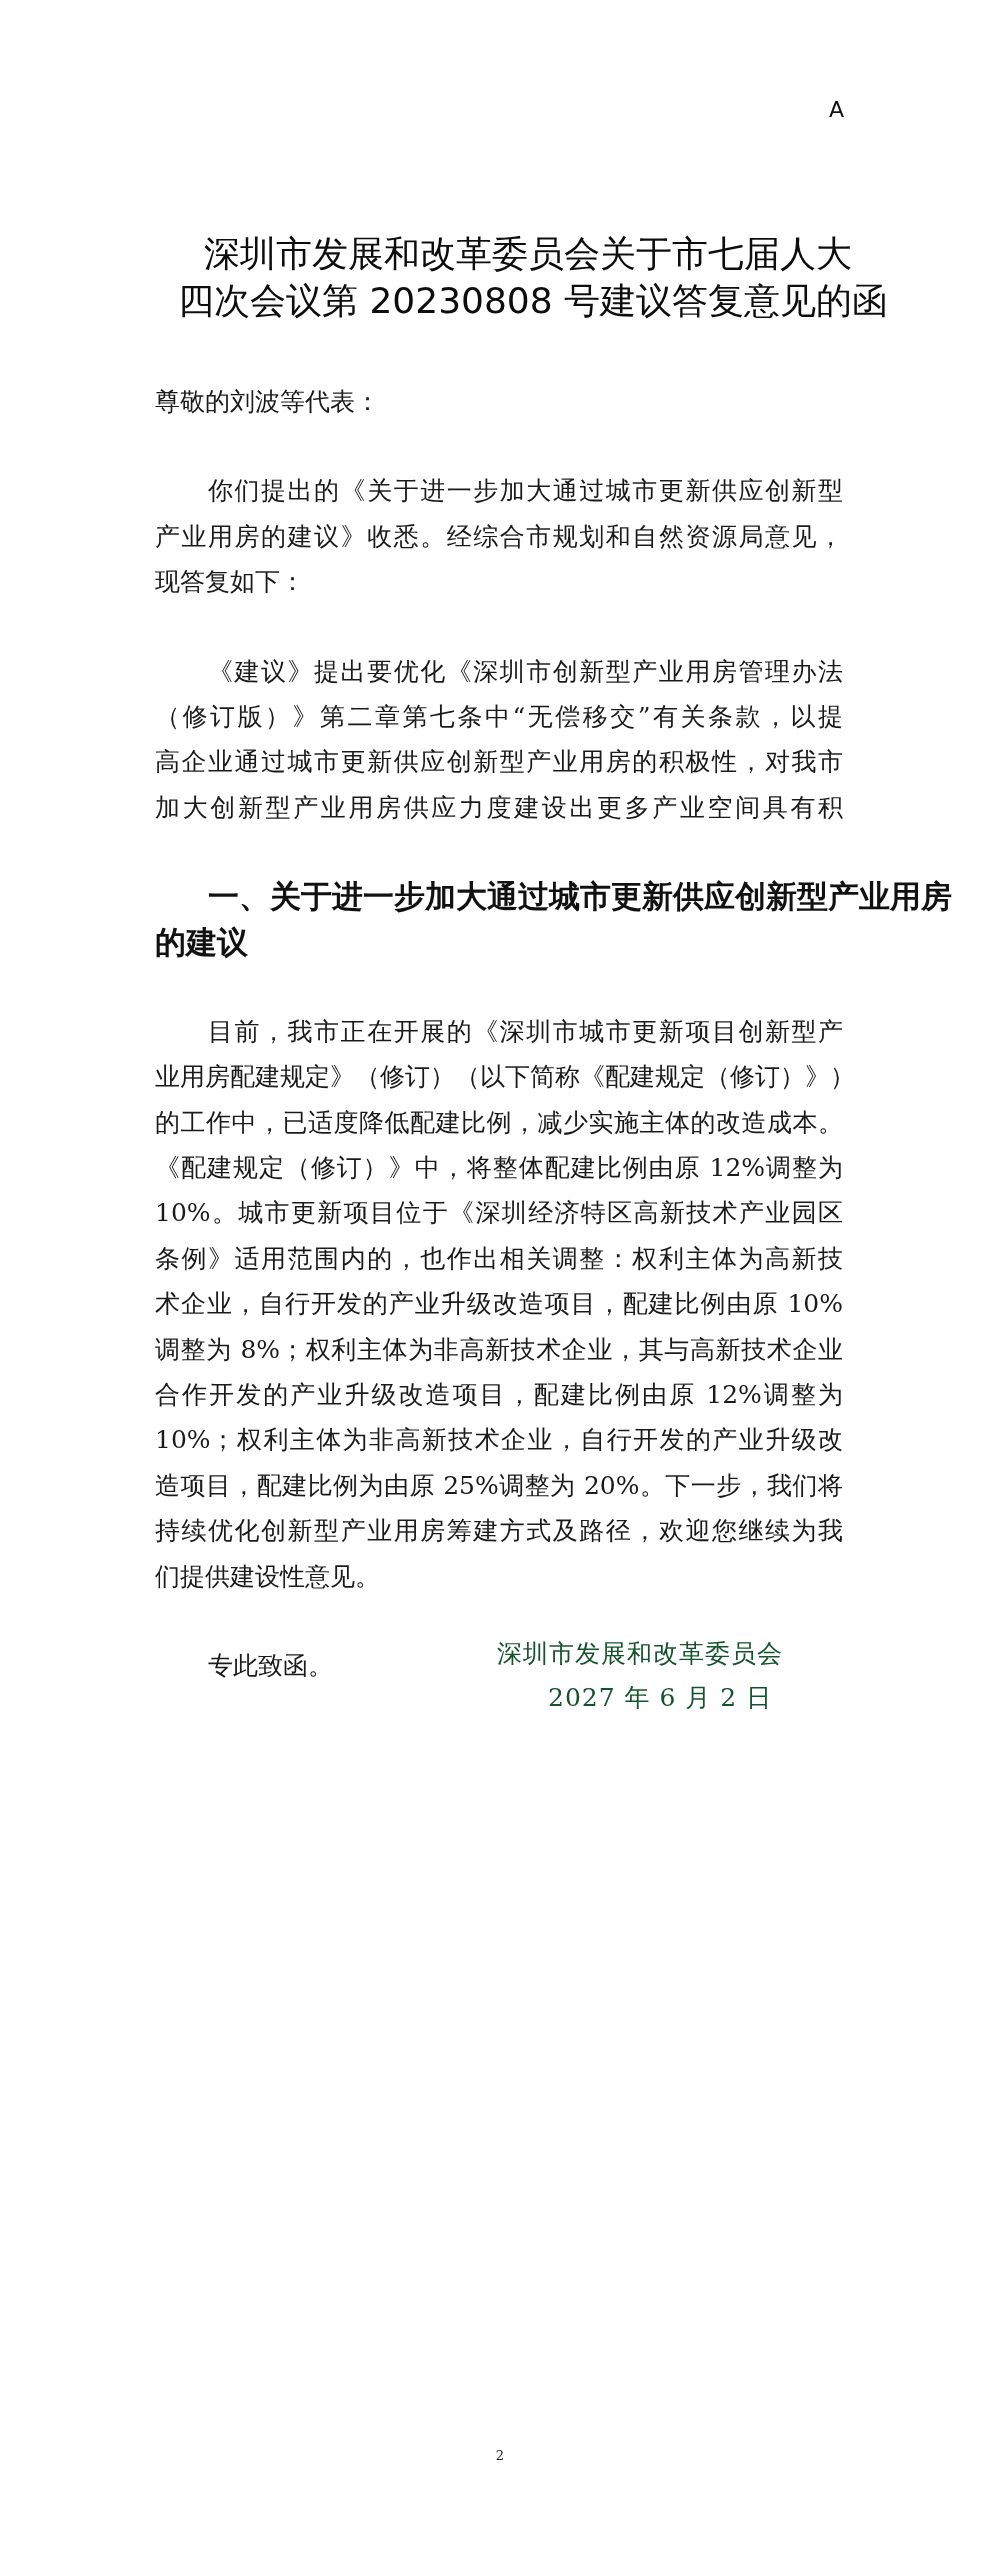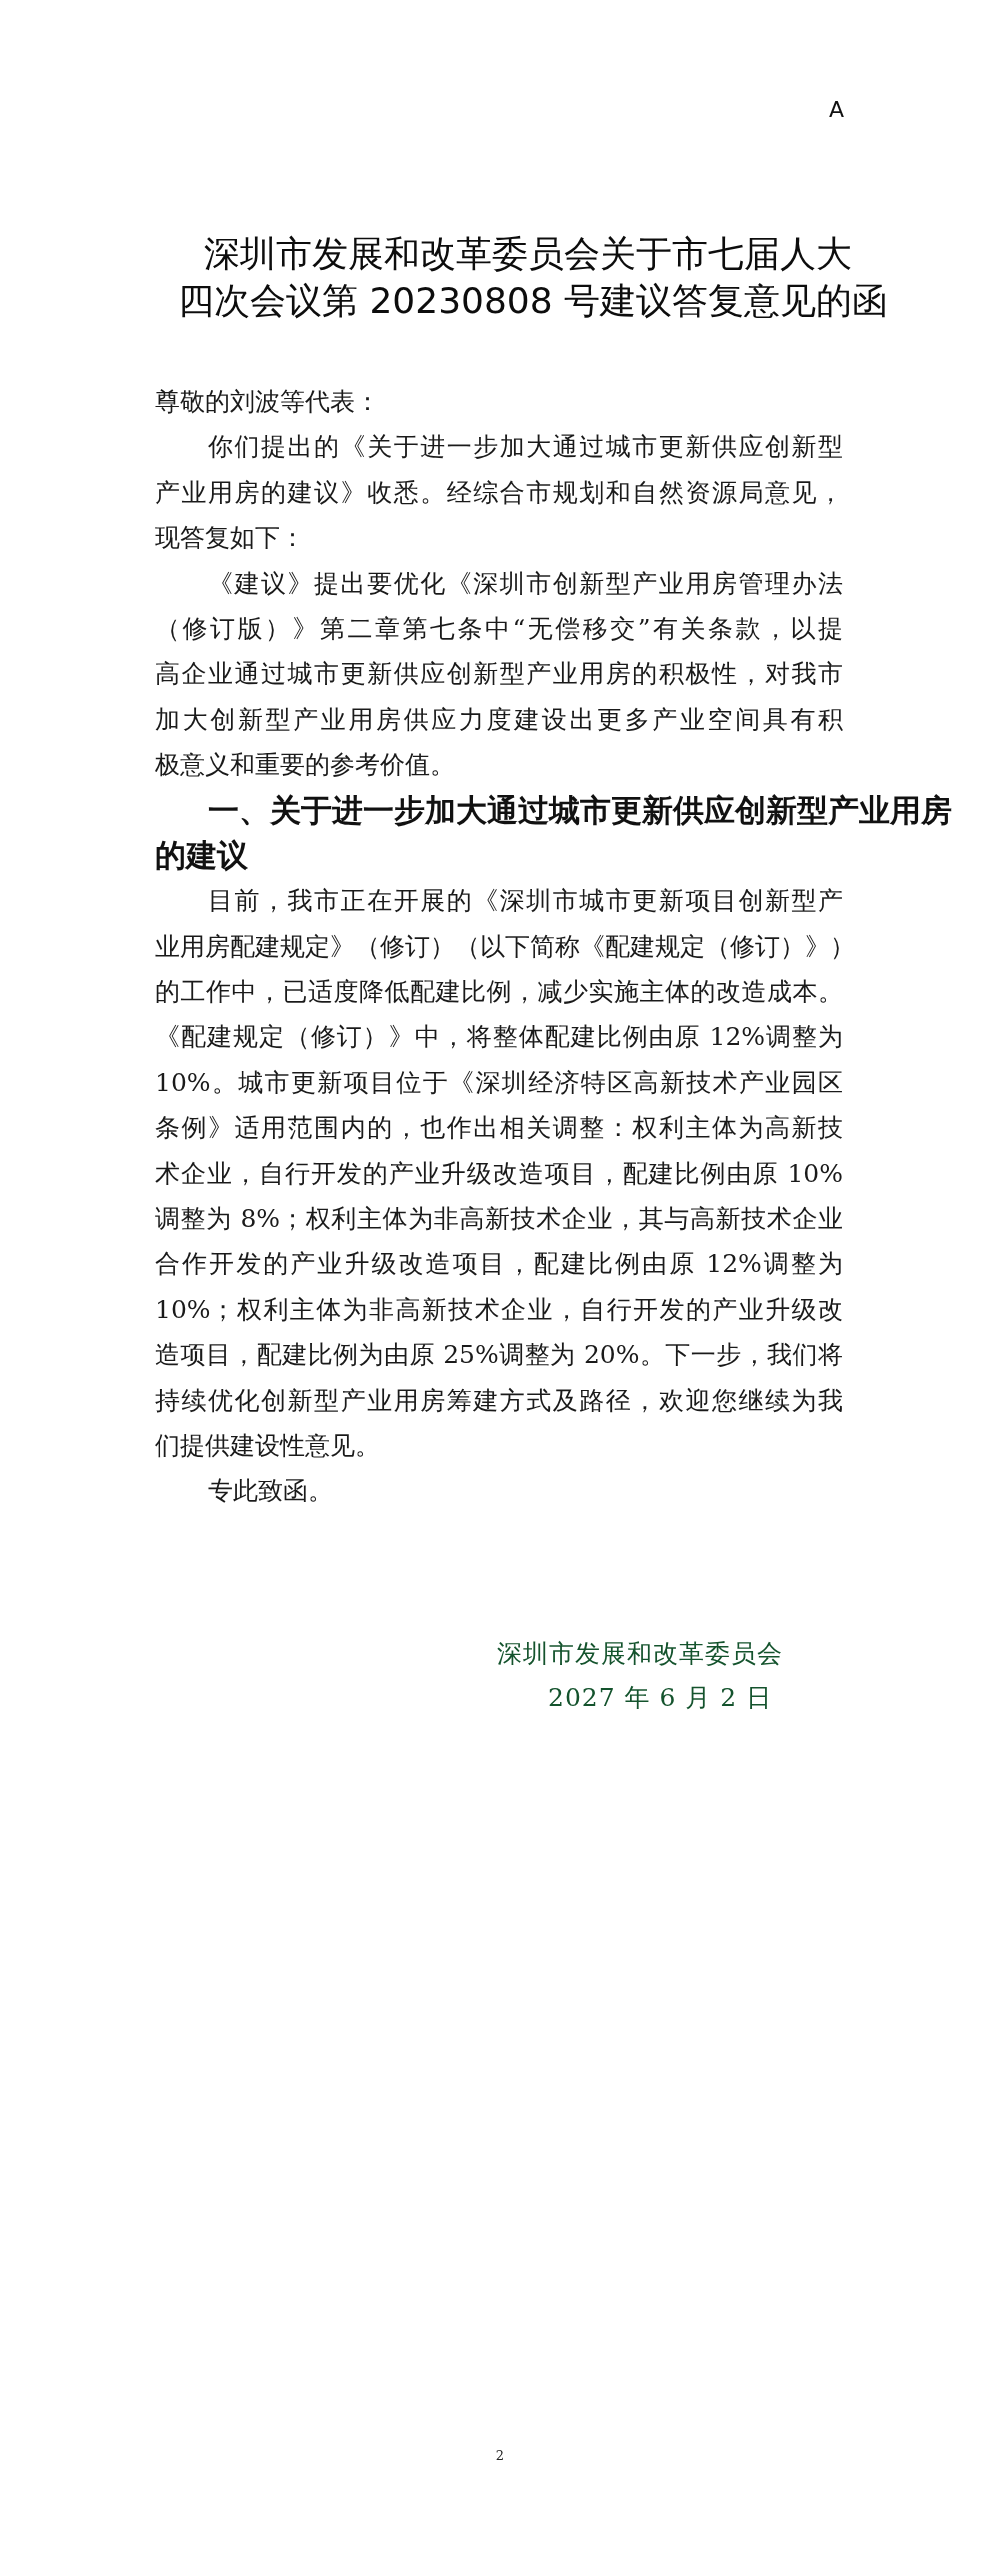--- a/index.html
+++ b/index.html
@@ -64,20 +64,21 @@
       line-height: 45.4px;
       white-space: nowrap;
       overflow: visible;
     }
     .line.just {
       text-align: justify;
       text-align-last: justify;
     }
     .line.indent {
       padding-left: 53px;
+      margin-top: 44px;
     }
     .line.heading {
       font-family: "DejaVu Sans", "Liberation Sans", sans-serif;
       font-weight: bold;
       font-size: 31px;
       color: #111;
     }
     .signature {
       position: absolute;
       left: 497px;
@@ -128,21 +129,20 @@
     <span class="line">尊敬的刘波等代表：</span>
 
     <span class="line just indent">你们提出的《关于进一步加大通过城市更新供应创新型</span>
     <span class="line just">产业用房的建议》收悉。经综合市规划和自然资源局意见，</span>
     <span class="line">现答复如下：</span>
 
     <span class="line just indent">《建议》提出要优化《深圳市创新型产业用房管理办法</span>
     <span class="line just">（修订版）》第二章第七条中“无偿移交”有关条款，以提</span>
     <span class="line just">高企业通过城市更新供应创新型产业用房的积极性，对我市</span>
     <span class="line just">加大创新型产业用房供应力度建设出更多产业空间具有积</span>
-    <span class="line">极意义和重要的参考价值。</span>
 
     <span class="line just indent heading">一、关于进一步加大通过城市更新供应创新型产业用房</span>
     <span class="line heading">的建议</span>
 
     <span class="line just indent">目前，我市正在开展的《深圳市城市更新项目创新型产</span>
     <span class="line just">业用房配建规定》（修订）（以下简称《配建规定（修订）》）</span>
     <span class="line just">的工作中，已适度降低配建比例，减少实施主体的改造成本。</span>
     <span class="line just">《配建规定（修订）》中，将整体配建比例由原 12%调整为</span>
     <span class="line just">10%。城市更新项目位于《深圳经济特区高新技术产业园区</span>
     <span class="line just">条例》适用范围内的，也作出相关调整：权利主体为高新技</span>

